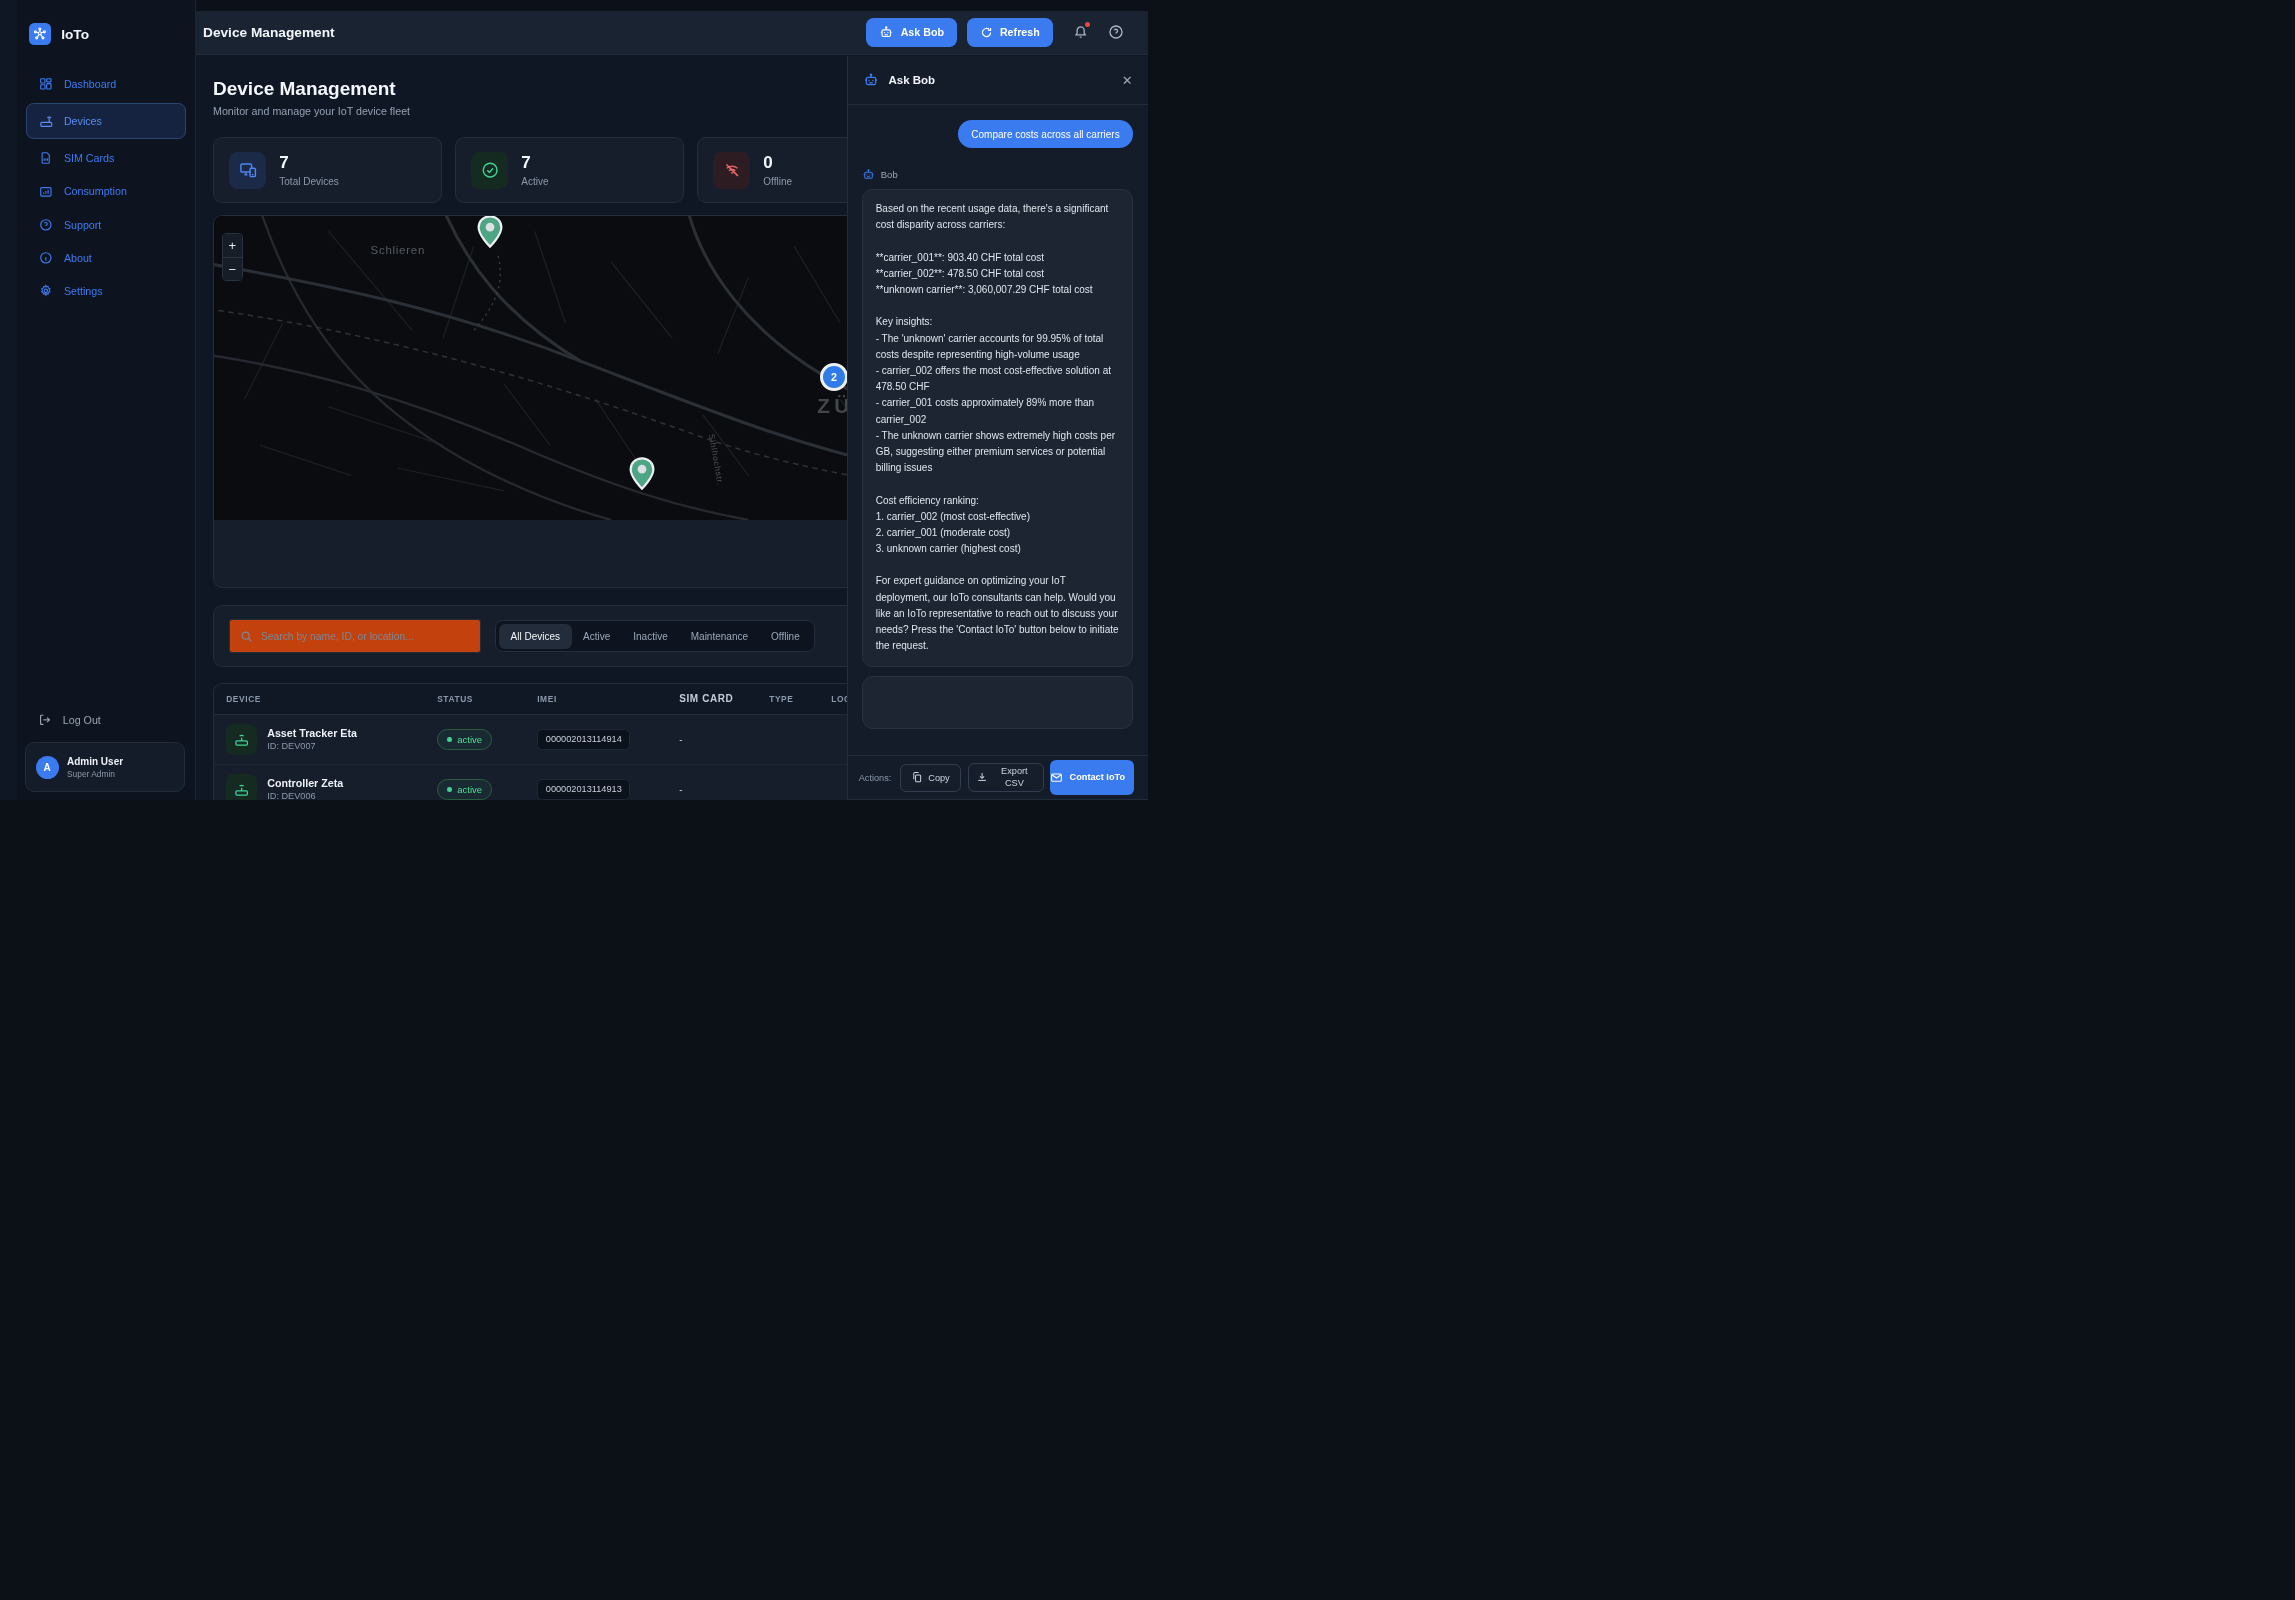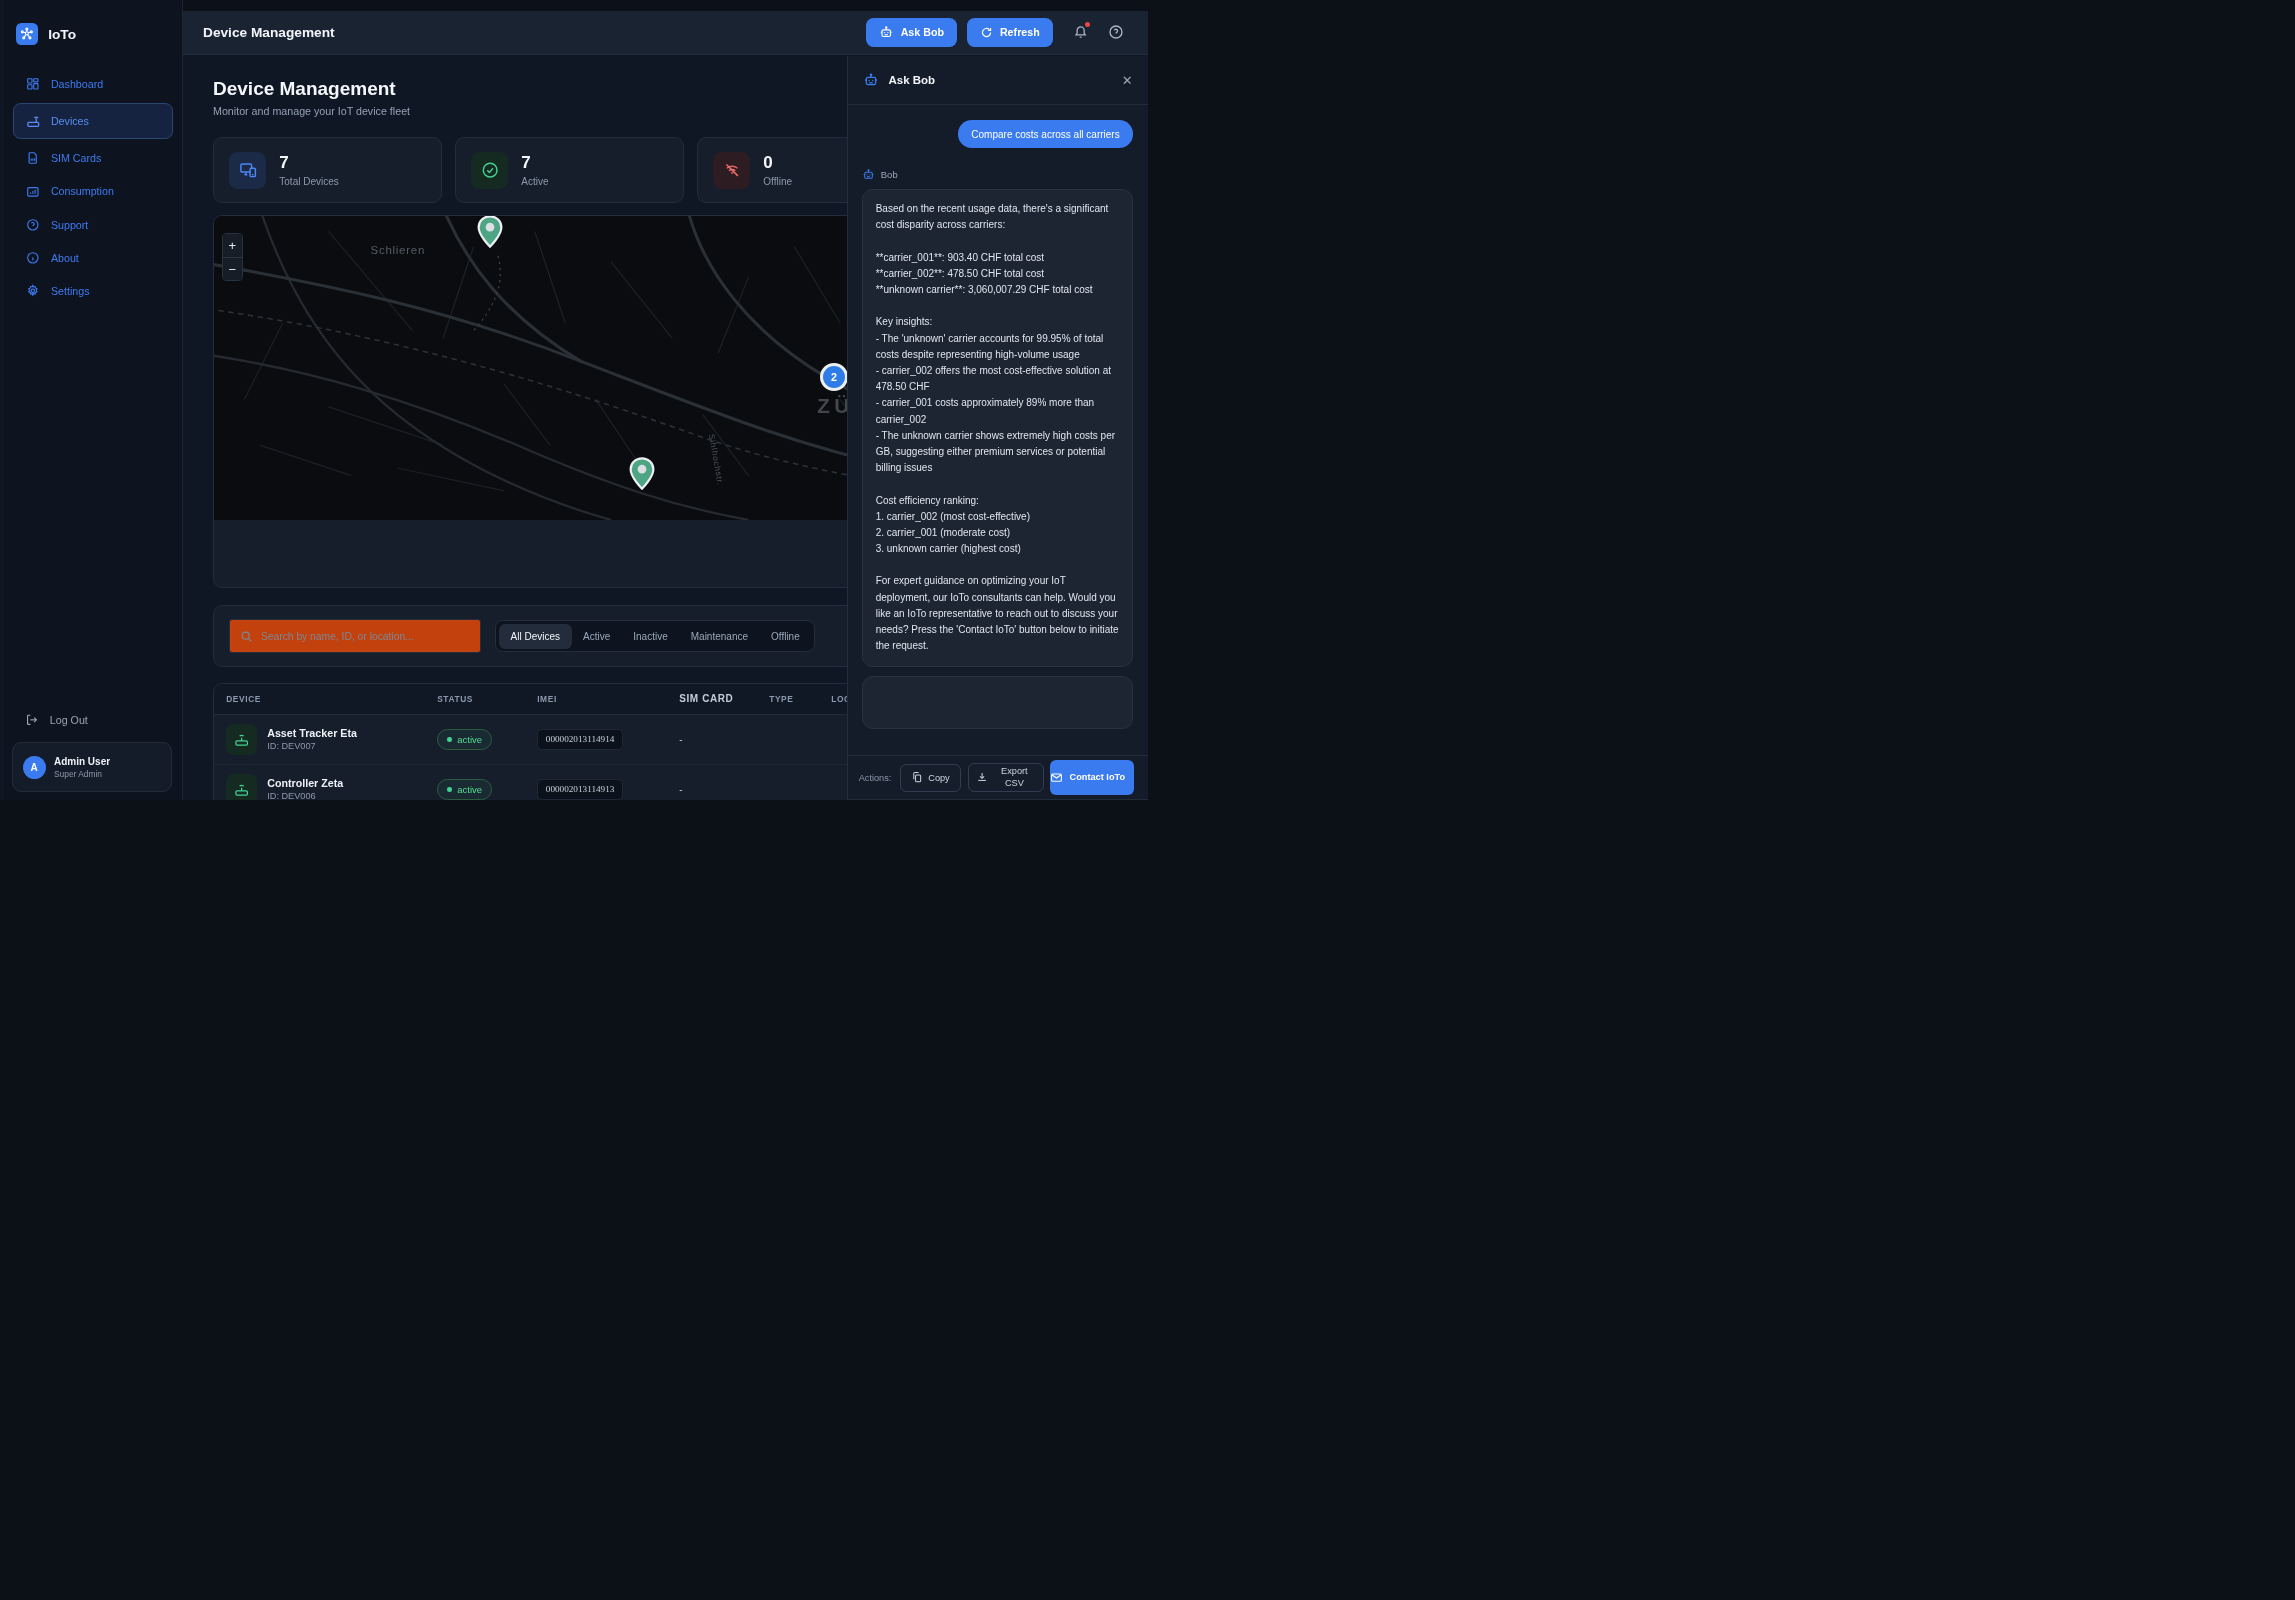--- a/index.html
+++ b/index.html
@@ -1,21 +1,21 @@
 <!DOCTYPE html>
 <html style="font-size:12.2px"><head>
 <meta charset="utf-8">
 <style>
   * { box-sizing: border-box; margin: 0; padding: 0; }
   html,body { background:#0c1118; }
   body { font-family:"Liberation Sans","DejaVu Sans",sans-serif; color:#e7edf4; }
   .screen { position:relative; width:1148px; height:800px; background:#0f1624; overflow:hidden; }
 
   
-  .sidebar { position:absolute; left:4px; top:0; bottom:0; width:179px; background:#0d1420; border-right:0.8px solid #1c2534; z-index:5; }
+  .sidebar { position:absolute; left:17px; top:0; bottom:0; width:179px; background:#0d1420; border-right:0.8px solid #1c2534; z-index:5; }
   .logo-row { display:flex; align-items:center; gap:10px; padding:23px 12.2px 6.1px 12.2px; }
   .logo-badge { width:22px; height:22px; border-radius:5.3px; background:#3b7bf0; display:flex; align-items:center; justify-content:center; flex:0 0 auto; }
   .logo-name { font-size:13.7px; font-weight:bold; color:#f3f6fa; }
   .nav { padding:18.3px 9.2px 0 9.2px; }
   .nav-item { display:flex; align-items:center; gap:10.7px; padding:6.1px 11.5px; margin-bottom:4.6px; border-radius:7.6px; color:#3e7af0; font-size:10.7px; cursor:pointer; border:0.8px solid transparent; }
   .nav-item .nicon { width:14.5px; height:14.5px; flex:0 0 auto; display:flex; align-items:center; justify-content:center; }
   .nav-item.active { background:#152档; }
   .nav-item.active { background:#152340; border:0.8px solid #2c4674; color:#5b8df5; padding-top:10px; padding-bottom:10px; }
   .logout { position:absolute; left:20.6px; bottom:73px; display:flex; align-items:center; gap:11.5px; color:#9aa5b2; font-size:10.7px; cursor:pointer; }
   .user-card { position:absolute; left:7.6px; right:10px; bottom:7.6px; height:50px; background:#141c29; border:0.8px solid #222c3b; border-radius:9.2px; display:flex; align-items:center; gap:8.4px; padding:0 10px; }
@@ -75,21 +75,21 @@
   .c-status { width:100px; }
   .c-imei { width:142px; }
   .c-sim { width:90px; color:#c3cdd9; font-size:10px; }
   .c-type { width:62px; }
   .c-loc { flex:1; }
   .dev-ico { width:31px; height:31px; border-radius:7.6px; background:#152a20; color:#41d392; display:flex; align-items:center; justify-content:center; flex:0 0 auto; }
   .dev-name { font-size:10.7px; font-weight:bold; color:#eef2f7; }
   .dev-id { font-size:9.2px; color:#8b98a9; margin-top:2.3px; }
   .pill { display:inline-flex; align-items:center; gap:5.3px; padding:3.8px 9.2px; border-radius:763px; background:rgba(65,211,146,0.07); border:0.8px solid #2b5e41; color:#53df92; font-size:9.5px; }
   .pill .dot { width:4.6px; height:4.6px; border-radius:50%; background:#41d392; }
-  .imei-chip { display:inline-block; padding:4.6px 7.6px; border-radius:5.3px; background:#0c121c; border:0.8px solid #1e2836; font-family:Liberation Serif, serif; font-size:9.2px; color:#c6d0dc;text-align:center; }
+  .imei-chip { display:inline-block; padding:4.6px 7.6px; border-radius:5.3px; background:#0c121c; border:0.8px solid #1e2836; font-family:Liberation Sans, sans-serif; font-size:9.2px; color:#c6d0dc;text-align:center; }
 
   
   .panel { position:absolute; top:56px; right:0; bottom:0; width:301px; background:#141c29; border-left:0.8px solid #232d3c; z-index:10; display:flex; flex-direction:column; }
   .panel-head { height:49px; flex:0 0 auto; display:flex; align-items:center; gap:9.2px; padding:0 15.3px; border-bottom:0.8px solid #222c3a; }
   .panel-title { font-size:11.5px; font-weight:bold; color:#f2f6fa; }
   .panel-close { margin-left:auto; color:#9aa7b8; font-size:13px; cursor:pointer; }
   .chat { flex:1; overflow:hidden; padding:15.3px 15.3px 0 13.7px; display:flex; flex-direction:column; }
   .bubble-user { align-self:flex-end; background:#3b7bf0; color:#fff; font-size:10px; padding:8.4px 13px; border-radius:13.7px; }
   .bob-row { display:flex; align-items:center; gap:6.1px; margin-top:20px; color:#9aa7b8; font-size:9.5px; }
   .bob-card { margin-top:7.6px; background:#1d2533; border:0.8px solid #29323f; border-radius:10.7px; padding:11.5px 13px; font-size:10px; line-height:1.62; color:#dfe6ee; white-space:pre-line; }

